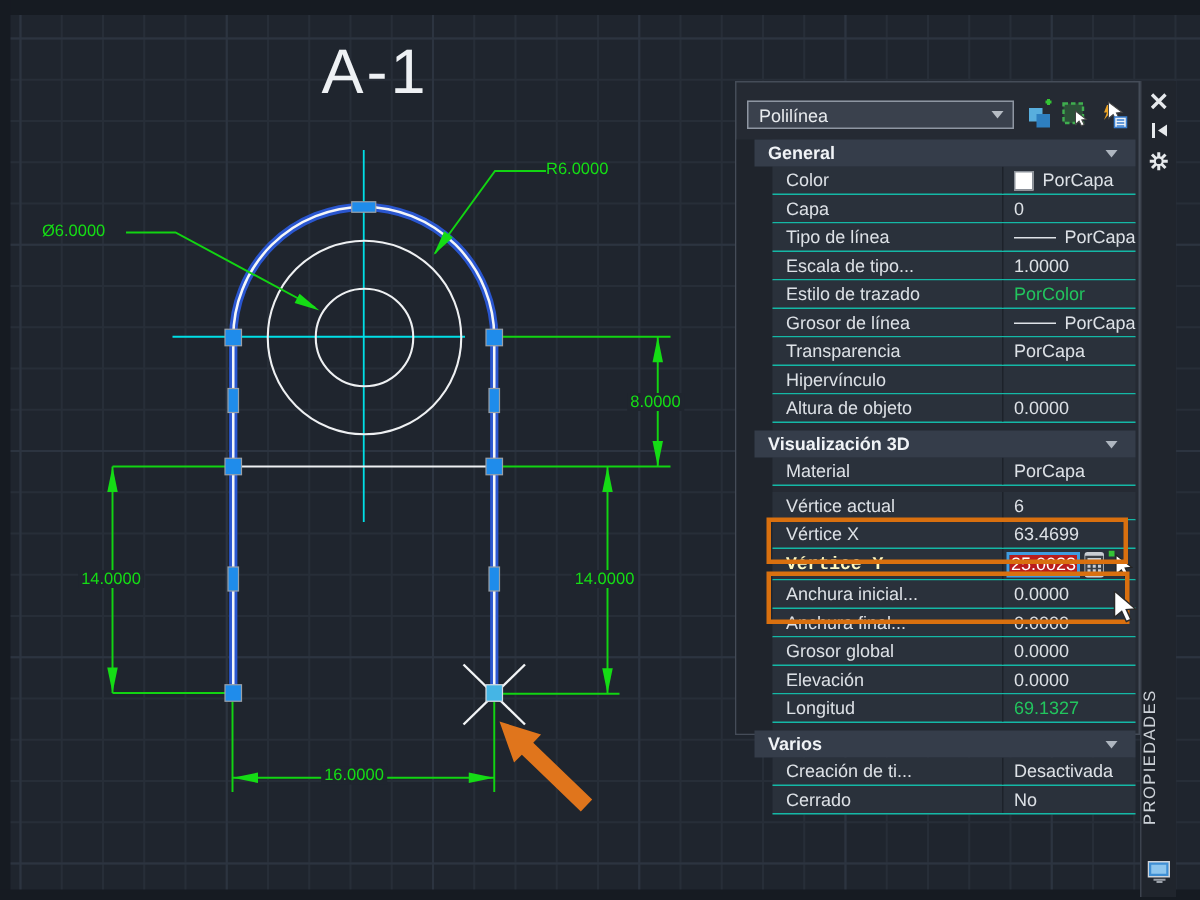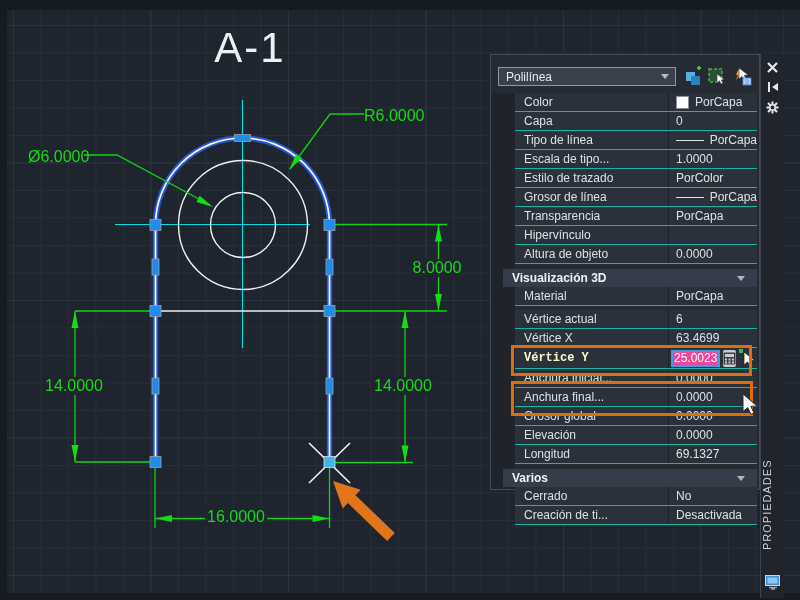--- a/index.html
+++ b/index.html
@@ -19,21 +19,21 @@
   .edge{position:absolute;background:#161b22;}
   .edge-top{left:0;top:0;width:800px;height:10px;}
   .edge-left{left:0;top:0;width:7px;height:600px;}
   .edge-bottom{left:0;top:593px;width:800px;height:7px;}
 
   .dwg-title{position:absolute;left:200px;top:24px;width:100px;text-align:center;
     font-size:42px;letter-spacing:2px;color:#eef1f4;}
 
   svg.geom{position:absolute;left:0;top:0;}
 
-  .dimlabel{position:absolute;color:#15dc15;font-size:16px;white-space:nowrap;}
+  .dimlabel{position:absolute;color:#15dc15;font-size:11px;white-space:nowrap;}
   .dimlabel.masked{background:#1f252e;padding:0 2px;transform:translate(-50%,-50%);}
 
   
   .panel{position:absolute;left:490px;top:54px;width:270px;height:436px;
     background:#252a33;border:1px solid #454c58;box-sizing:border-box;z-index:10;
     color:#dde1e6;font-size:12px;}
   .titlebar{position:relative;height:38px;}
   .dropdown{position:absolute;left:7px;top:12px;width:178px;height:19px;
     background:#3a414d;border:1px solid #8e96a2;box-sizing:border-box;
     display:flex;align-items:center;}
@@ -50,30 +50,30 @@
   .sec-header .hchev{position:absolute;right:12px;top:7px;width:0;height:0;
     border-left:4px solid transparent;border-right:4px solid transparent;
     border-top:5px solid #aeb6c0;}
   .sec-gap{height:5px;}
   .rows{margin-left:12px;}
   .row{height:18px;background:#2a313b;border-bottom:1px solid #14b8a6;
     display:flex;align-items:center;}
   .row .lbl{width:100px;padding-left:9px;overflow:hidden;white-space:nowrap;}
   .row .val{flex:1;align-self:stretch;display:flex;align-items:center;
     border-left:1px solid #1d222a;padding-left:7px;overflow:hidden;white-space:nowrap;margin-left:44px;}
-  .row .val.grey{color:#e5e5e5;}
+  .row .val.grey{color:#22c55e;}
   .row.bold .lbl{font-weight:bold;color:#fef9c3;font-family:Liberation Mono, monospace;}
   .swatch{display:inline-block;width:11px;height:11px;background:#ffffff;
     border:1px solid #8a9098;margin-right:6px;}
   .ltline{display:inline-block;width:50px;height:0;border-top:1.5px solid #dfe3e8;margin-right:6px;}
 
   .row.editrow{height:20px;}
   .editfield{width:84px;height:17px;background:#1c2430;border:2px solid #3e9ce0;
     box-sizing:border-box;display:flex;align-items:center;overflow:hidden;}
-  .sel{background:#ec4899;color:#fff;padding:0 1px;font-size:12px;}
+  .sel{background:#b91c1c;color:#fff;padding:0 1px;font-size:12px;}
   .caret{display:inline-block;width:1px;height:12px;background:#fff;}
   .calcbtn{width:21px;height:17px;background:#c9cdd3;border-radius:2px;margin-left:3px;
     display:flex;align-items:center;justify-content:center;}
 
   .hlbox{position:absolute;border:3px solid #d9700f;z-index:20;}
   .hl1{left:511px;top:345px;width:235px;height:25px;}
   .hl2{left:511px;top:381px;width:236px;height:29px;}
 
   
   .strip{position:absolute;left:760px;top:54px;width:24px;height:544px;
@@ -207,20 +207,24 @@
           <rect x="12" y="12" width="8" height="7" fill="#eef3f8" stroke="#3a7fd0"></rect>
           <path d="M13.5,14 h5 M13.5,16 h5 M13.5,18 h5" stroke="#3a7fd0" stroke-width="1"></path>
         </svg>
     </span>
   </div>
 
   <div class="gutter"></div>
 
   <div class="sections">
 
+    <div class="sec-header">
+      <span>General</span>
+        <span class="hchev"></span>
+    </div>
     <div class="rows">
       <div class="row">
         <div class="lbl">Color</div>
         <div class="val">
             <span class="swatch"></span>
             <span>PorCapa</span>
           </div>
       </div>
       <div class="row">
         <div class="lbl">Capa</div>
@@ -338,26 +342,26 @@
     </div>
 
     <div class="sec-gap"></div>
 
     <div class="sec-header">
       <span>Varios</span>
         <span class="hchev"></span>
     </div>
     <div class="rows">
       <div class="row">
+        <div class="lbl">Creación de ti...</div>
+        <div class="val">Desactivada</div>
+      </div>
+      <div class="row">
         <div class="lbl">Cerrado</div>
         <div class="val">No</div>
-      </div>
-      <div class="row">
-        <div class="lbl">Creación de ti...</div>
-        <div class="val">Desactivada</div>
       </div>
     </div>
   </div>
 </div>
 
 <div class="hlbox hl1"></div>
 <div class="hlbox hl2"></div>
 
 <div class="strip">
   <span class="sicon">

